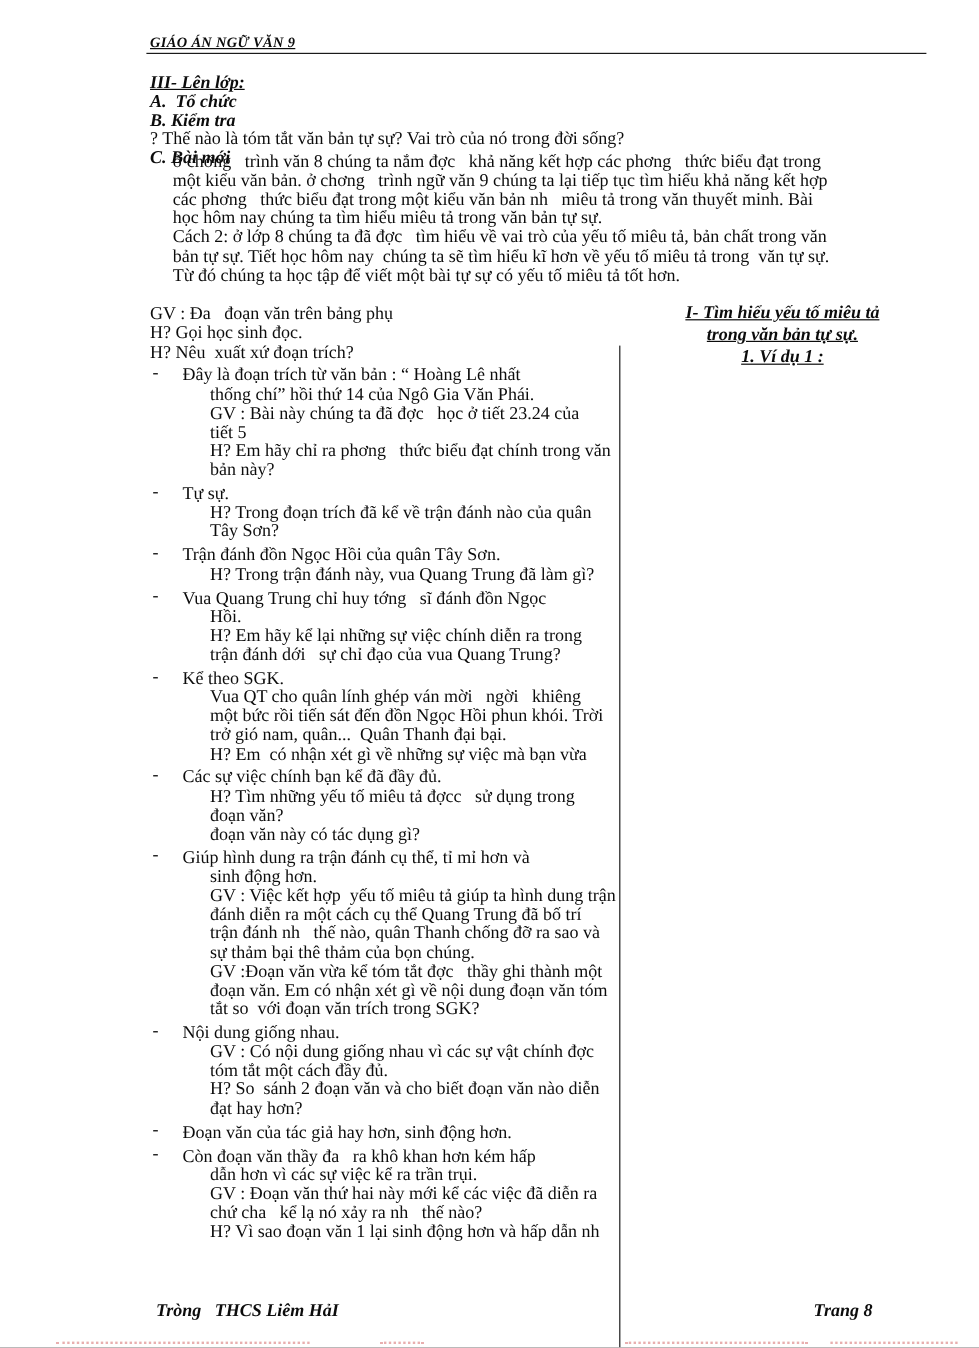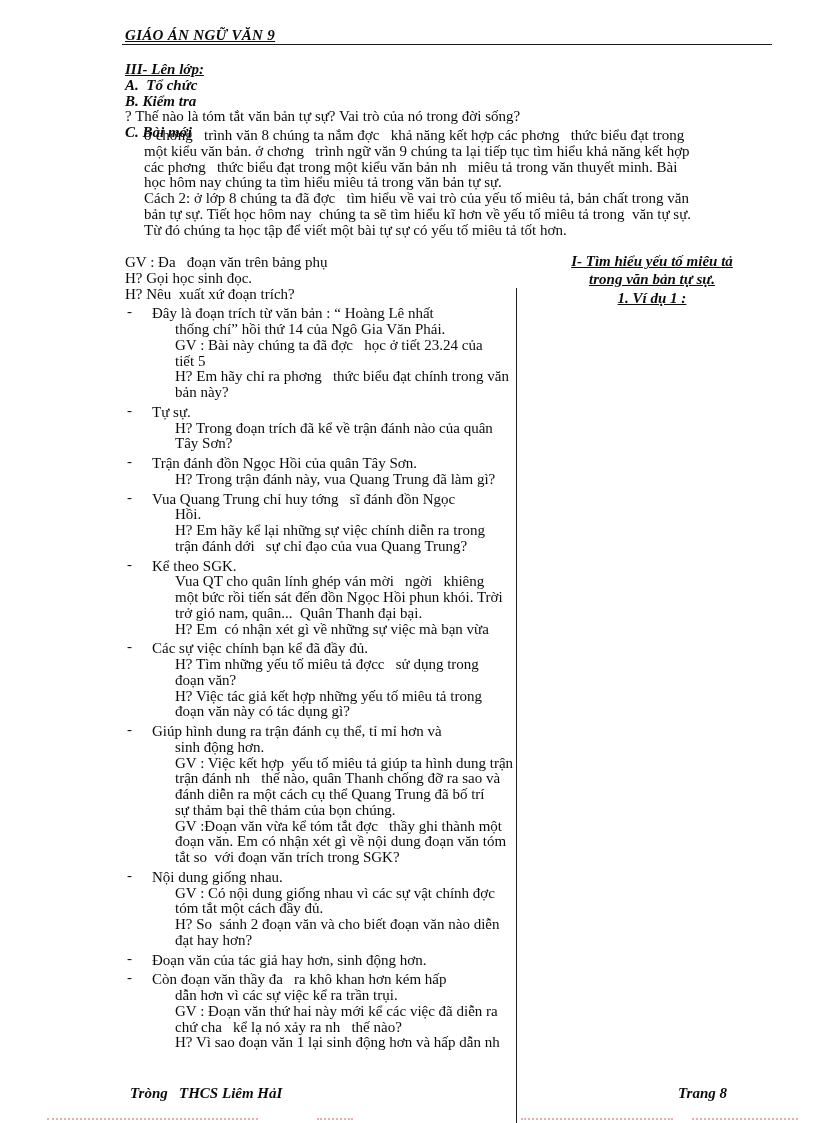--- a/index.html
+++ b/index.html
@@ -8,21 +8,21 @@
     width:816px;height:1123px;
     margin:0 auto;
     background:#ffffff;
     font-family:"Liberation Serif","DejaVu Serif",serif;
     color:#0c0c0c;
     overflow:hidden;
   }
   
   .doc-header{position:absolute;left:125px;top:26px;width:650px;}
   .doc-header .title{
-    font-size:15px;font-weight:bold;font-style:italic;
+    font-size:12px;font-weight:bold;font-style:italic;
     letter-spacing:.3px;
     text-decoration:underline;
     white-space:pre;
   }
   .header-rule{position:absolute;left:122px;top:44px;width:650px;height:0;border-top:1.6px solid #1a1a1a;}
   
   .preamble{position:absolute;left:125px;top:62px;width:655px;}
   .tline{white-space:pre;font-size:15px;line-height:15.75px;height:15.75px;position:relative;}
   .p-hu{font-weight:bold;font-style:italic;text-decoration:underline;}
   .p-h{font-weight:bold;font-style:italic;}
@@ -103,27 +103,26 @@
       <div class="tline ind2">H? Em hãy kể lại những sự việc chính diễn ra trong</div>
       <div class="tline ind2">trận đánh dới   sự chỉ đạo của vua Quang Trung?</div>
       <div class="tline ind1 gap">Kể theo SGK.<span class="dash">-</span></div>
       <div class="tline ind2">Vua QT cho quân lính ghép ván mời   ngời   khiêng</div>
       <div class="tline ind2">một bức rồi tiến sát đến đồn Ngọc Hồi phun khói. Trời</div>
       <div class="tline ind2">trở gió nam, quân...  Quân Thanh đại bại.</div>
       <div class="tline ind2">H? Em  có nhận xét gì về những sự việc mà bạn vừa</div>
       <div class="tline ind1 gap">Các sự việc chính bạn kể đã đầy đủ.<span class="dash">-</span></div>
       <div class="tline ind2">H? Tìm những yếu tố miêu tả đợcc   sử dụng trong</div>
       <div class="tline ind2">đoạn văn?</div>
-      <div class="tline ind2">H? Việc tác giả kết hợp những yếu tố miêu tả trong</div>
       <div class="tline ind2">đoạn văn này có tác dụng gì?</div>
       <div class="tline ind1 gap">Giúp hình dung ra trận đánh cụ thể, tỉ mỉ hơn và<span class="dash">-</span></div>
       <div class="tline ind2">sinh động hơn.</div>
       <div class="tline ind2">GV : Việc kết hợp  yếu tố miêu tả giúp ta hình dung trận</div>
+      <div class="tline ind2">đánh diễn ra một cách cụ thể Quang Trung đã bố trí</div>
       <div class="tline ind2">trận đánh nh   thế nào, quân Thanh chống đỡ ra sao và</div>
-      <div class="tline ind2">đánh diễn ra một cách cụ thể Quang Trung đã bố trí</div>
       <div class="tline ind2">sự thảm bại thê thảm của bọn chúng.</div>
       <div class="tline ind2">GV :Đoạn văn vừa kể tóm tắt đợc   thầy ghi thành một</div>
       <div class="tline ind2">đoạn văn. Em có nhận xét gì về nội dung đoạn văn tóm</div>
       <div class="tline ind2">tắt so  với đoạn văn trích trong SGK?</div>
       <div class="tline ind1 gap">Nội dung giống nhau.<span class="dash">-</span></div>
       <div class="tline ind2">GV : Có nội dung giống nhau vì các sự vật chính đợc</div>
       <div class="tline ind2">tóm tắt một cách đầy đủ.</div>
       <div class="tline ind2">H? So  sánh 2 đoạn văn và cho biết đoạn văn nào diễn</div>
       <div class="tline ind2">đạt hay hơn?</div>
       <div class="tline ind1 gap">Đoạn văn của tác giả hay hơn, sinh động hơn.<span class="dash">-</span></div>

